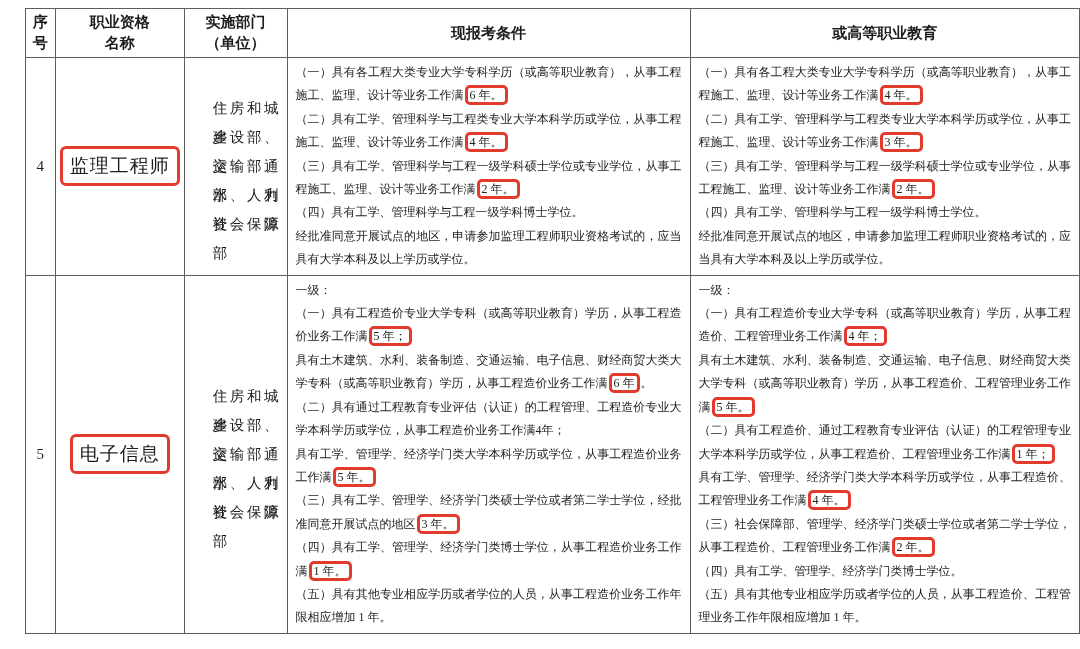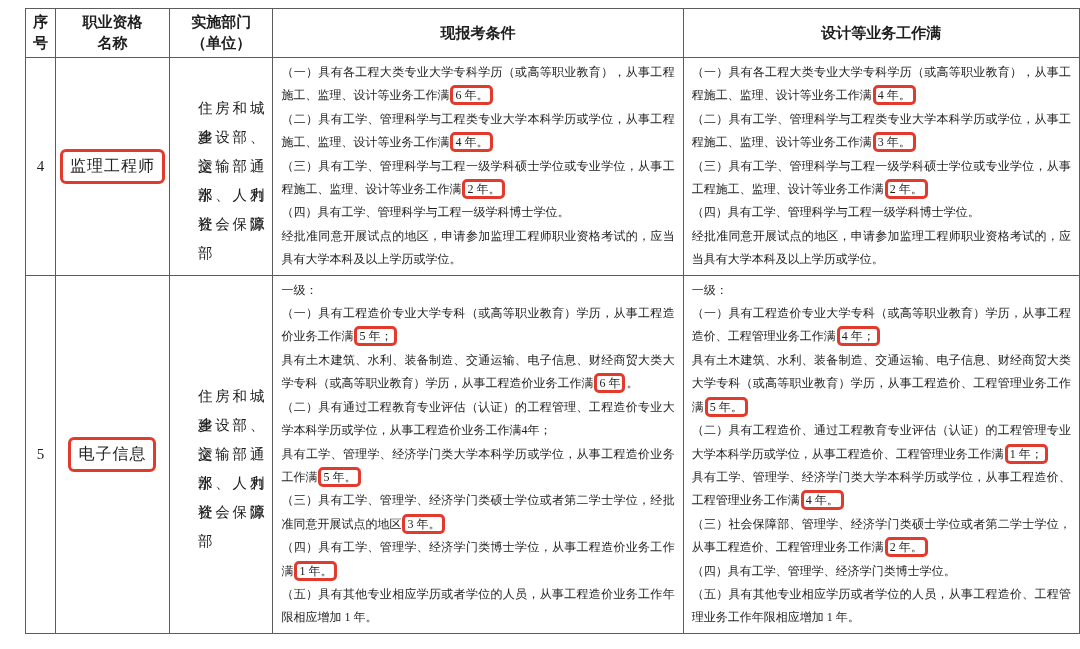--- a/index.html
+++ b/index.html
@@ -9,21 +9,21 @@
   }
   .doc{position:absolute;top:8px;left:25px;}
   table{border-collapse:collapse;table-layout:fixed;background:#fff;}
   th,td{border:1px solid #5c5c5c;vertical-align:middle;box-sizing:border-box;}
   th{font-size:15px;font-weight:bold;height:49px;line-height:21px;padding:2px;text-align:center;}
   th .hline{line-height:21px;}
   td.serial{font-size:15px;text-align:center;padding:0 4px;}
   td.name{text-align:center;padding:0 4px;}
   .name-box{
     display:inline-block;border:3px solid var(--hl);border-radius:6px;
-    padding:4px 7px;font-size:16px;letter-spacing:1px;white-space:nowrap;
+    padding:4px 7px;font-size:19px;letter-spacing:1px;white-space:nowrap;
   }
   td.dept{padding:0 8px;font-size:14.5px;}
   td.dept .dline{
     line-height:29px;height:29px;text-align:justify;text-align-last:justify;margin-left:20px;
   }
   td.conds{padding:3px 8px;font-size:12px;line-height:23.4px;text-align:justify;vertical-align:middle;}
   td.conds p{margin:0;}
   .hl{
     border:3px solid var(--hl);border-radius:5px;padding:0 2px;
     margin:0 1px;white-space:nowrap;
@@ -52,21 +52,21 @@
             <div class="hline">名称</div>
           </th>
           <th>
             <div class="hline">实施部门</div>
             <div class="hline">（单位）</div>
           </th>
           <th>
             <div class="hline">现报考条件</div>
           </th>
           <th>
-            <div class="hline">设计等业务工作满</div>
+            <div class="hline">或高等职业教育</div>
           </th>
         </tr>
       </thead>
     <tbody>
         <tr>
           <td class="serial">4</td>
           <td class="name"><span class="name-box">监理工程师</span></td>
           <td class="dept">
             <div class="dline">住房和城乡</div>
             <div class="dline">建设部、交通</div>

